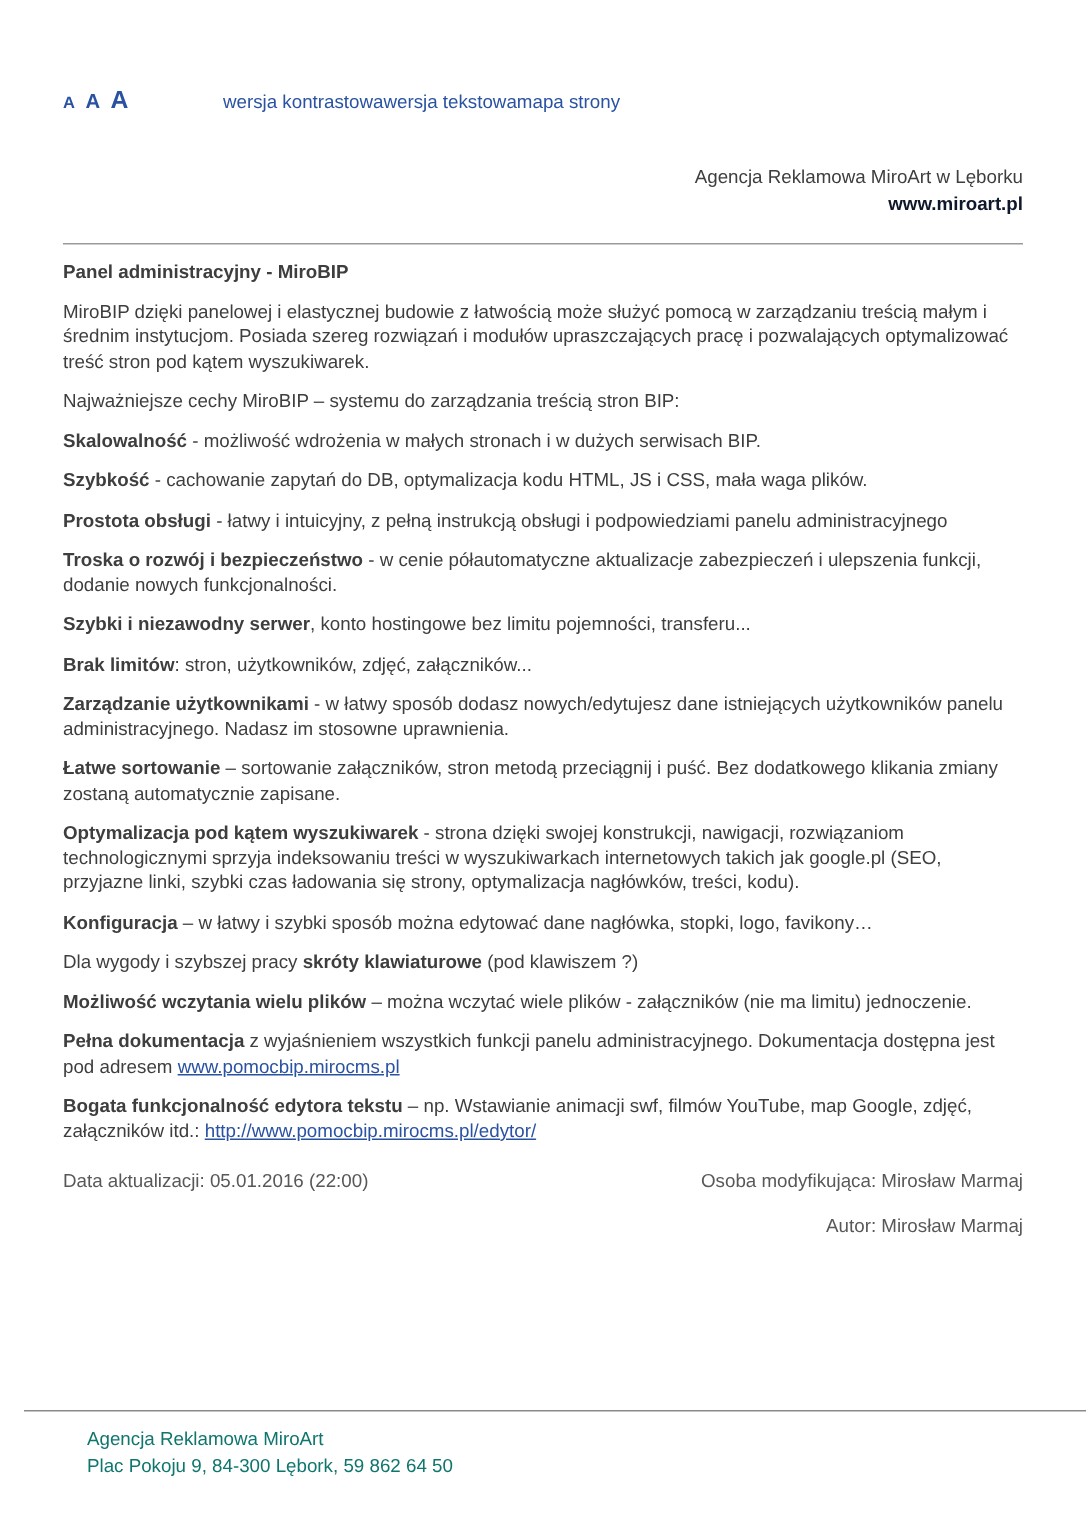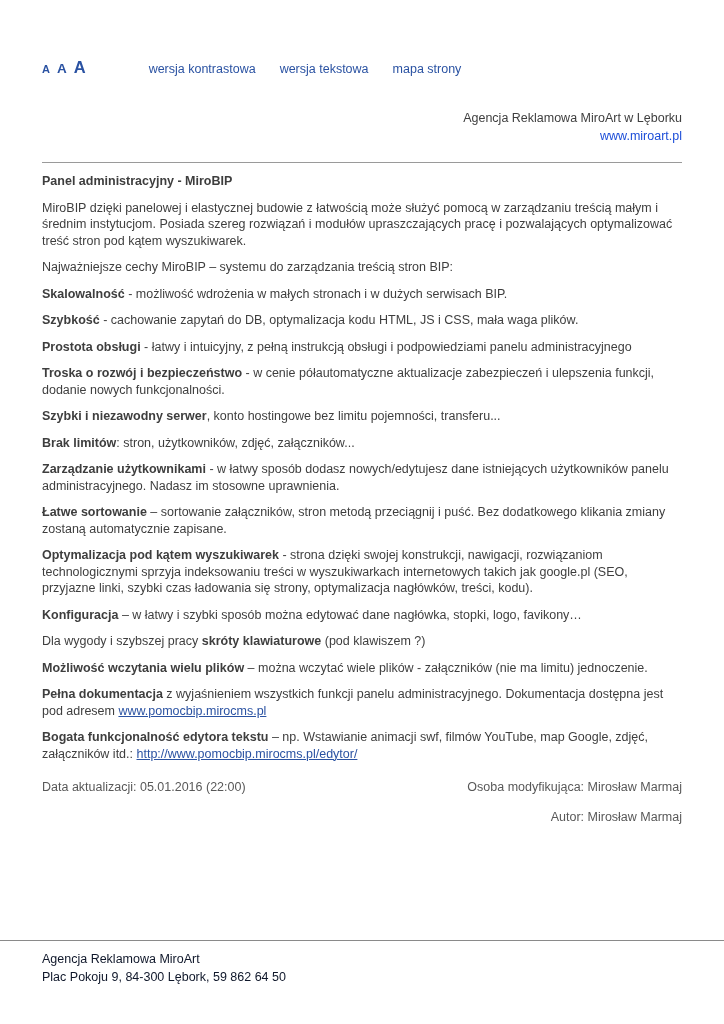--- a/index.html
+++ b/index.html
@@ -34,38 +34,38 @@
     font-weight: 700;
     text-decoration: none;
     margin-right: 7px;
   }
   .fs-1 { font-size: 11px; }
   .fs-2 { font-size: 13.5px; }
   .fs-3 { font-size: 16.5px; }
   .top-links {
     margin-left: 56px;
     display: flex;
-    gap: 24px;
   }
   .top-link {
     color: #2a52a2;
     text-decoration: none;
     font-size: 12.5px;
   }
   
   .agency-header {
     text-align: right;
     margin-top: 32px;
     font-size: 12.5px;
     line-height: 1.45;
     color: #3e3e3e;
   }
   .agency-url {
-    color: #1d4ed8;
+    color: #0f172a;
     text-decoration: none;
+    font-weight: bold;
   }
   .divider {
     border: none;
     border-top: 1px solid #9a9a9a;
     margin: 17px 0 0 0;
   }
   .article-title {
     font-family: "Liberation Serif", serif;
     font-size: 21px;
     font-weight: 700;
@@ -96,28 +96,28 @@
     justify-content: space-between;
     margin: 5px 0;
   }
   .meta-author {
     justify-content: flex-end;
     margin-top: 16px;
   }
   
   .footer {
     position: absolute;
-    left: 0;
+    left: 16px;
     right: 0;
     top: 940px;
     border-top: 1px solid #8a8a8a;
     padding: 9px 42px 0 42px;
     font-size: 12.5px;
     line-height: 1.45;
-    color: #0f172a;
+    color: #0f766e;
   }
 </style>
 </head>
 <body>
 
 <div class="page">
 
   <div class="toolbar">
     <div class="font-sizes">
       <a href="#" class="fs fs-1">A</a>

